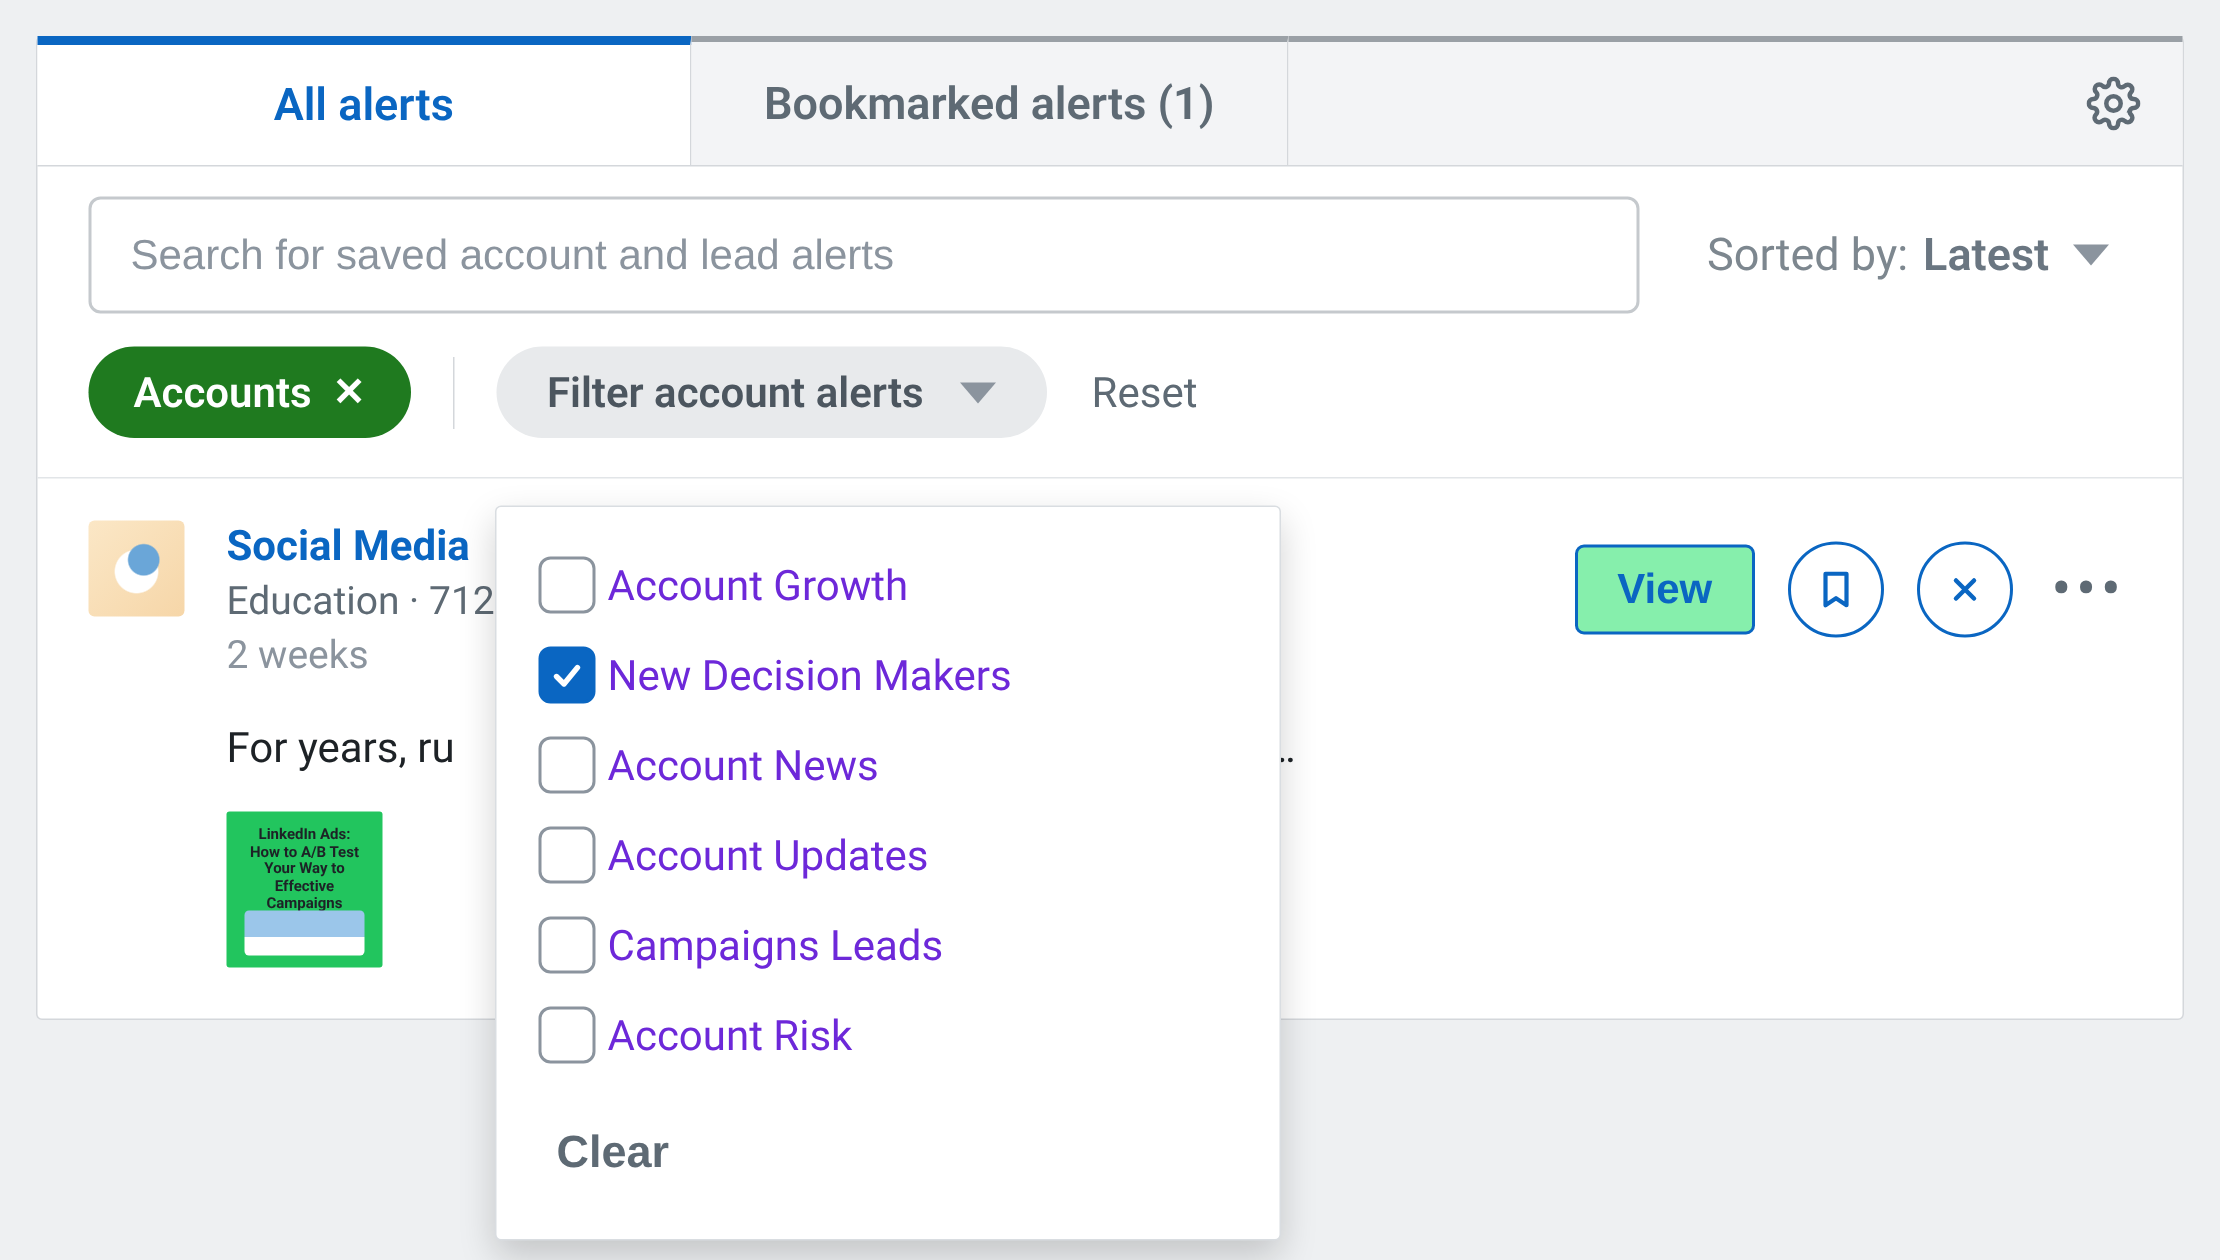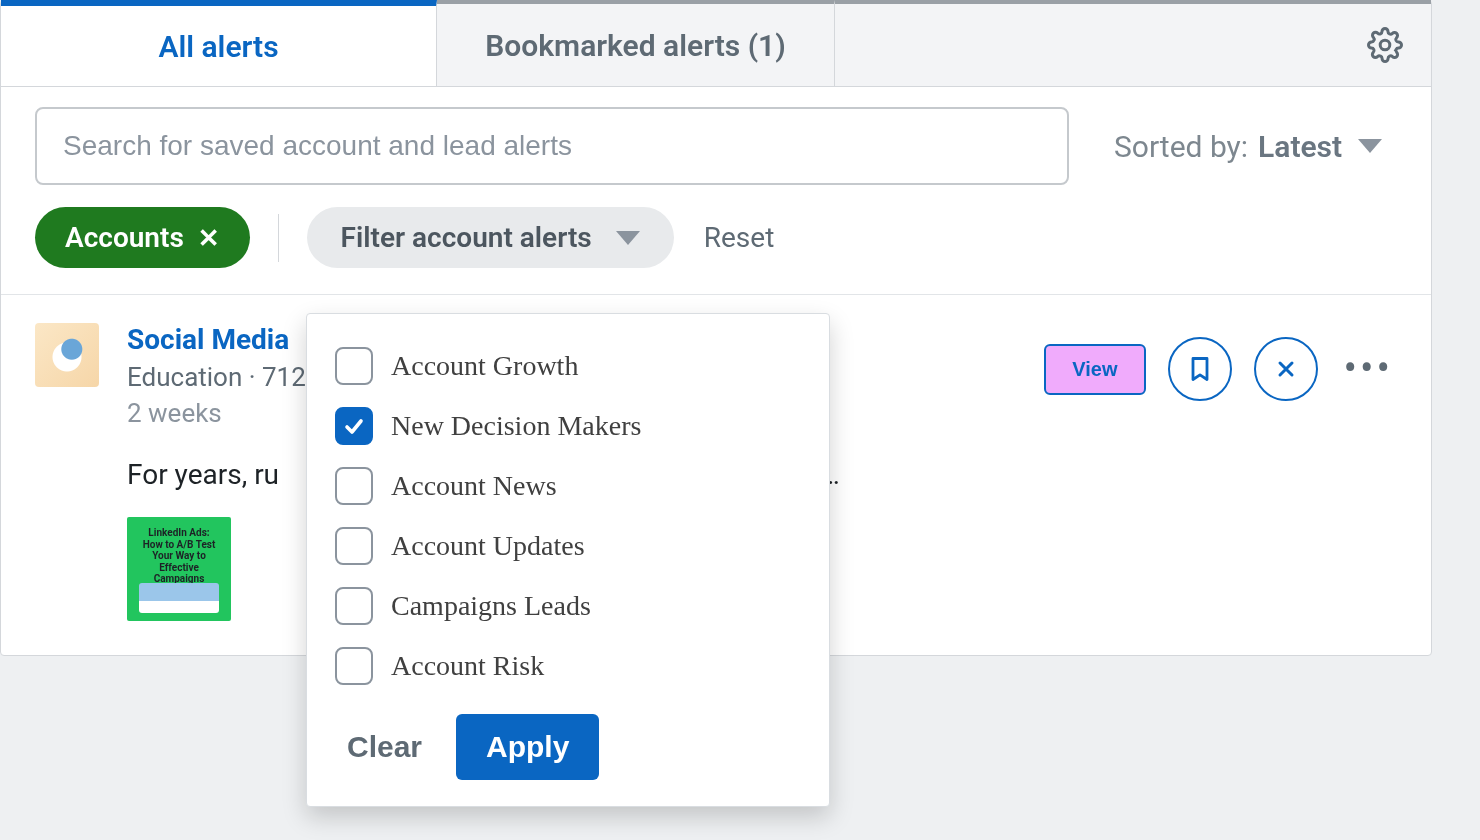--- a/index.html
+++ b/index.html
@@ -4,20 +4,21 @@
 <style>
   * { box-sizing: border-box; margin: 0; padding: 0; }
   body {
     font-family: -apple-system, BlinkMacSystemFont, "Segoe UI", Roboto, Helvetica, Arial, sans-serif;
     background: #eef0f2;
     width: 1480px;
     height: 840px;
     overflow: hidden;
   }
   .panel {
+    margin: 24px;
     background: #fff;
     border: 1px solid #d4d7db;
     border-radius: 4px;
     width: 1432px;
     position: relative;
   }
   
   .tabs-row {
     display: flex;
     align-items: stretch;
@@ -164,23 +165,23 @@
   }
   .item-actions {
     display: flex;
     align-items: center;
     gap: 22px;
     padding-top: 14px;
   }
   .btn-view {
     border: 2px solid #0a66c2;
     color: #0a66c2;
-    font-size: 20px;
-    font-weight: 600;
-    background: #f0abfc;
+    font-size: 28px;
+    font-weight: 600;
+    background: #86efac;
     border-radius: 6px;
     padding: 12px 26px;
     cursor: pointer;
   }
   .circle-btn {
     width: 64px; height: 64px;
     border: 2px solid #0a66c2;
     border-radius: 50%;
     color: #0a66c2;
     display: flex; align-items: center; justify-content: center;
@@ -204,27 +205,26 @@
     background: #fff;
     border: 1px solid #d9dde1;
     border-radius: 4px;
     box-shadow: 0 10px 24px rgba(0,0,0,0.18);
     padding: 22px 0 20px 0;
     z-index: 20;
   }
   .opt {
     display: flex;
     align-items: center;
-    gap: 18px;
+    gap: 8px;
     padding: 10px 28px;
     font-size: 28px;
-    color: #404040;
+    color: #6d28d9;
     cursor: pointer;
     min-height: 60px;
-    font-family: Liberation Serif, serif;
   }
   .cb {
     width: 38px; height: 38px;
     border: 2px solid #8b949e;
     border-radius: 8px;
     flex-shrink: 0;
     display: flex; align-items: center; justify-content: center;
   }
   .cb.checked {
     background: #0a66c2;
@@ -361,17 +361,16 @@
           <div class="cb"></div>
           <span>Campaigns Leads</span>
         </div>
         <div class="opt">
           <div class="cb"></div>
           <span>Account Risk</span>
         </div>
       </div>
     <div class="pop-actions">
       <button class="btn-clear">Clear</button>
-      <button class="btn-apply">Apply</button>
     </div>
   </div>
 
 </div>
 
 </body></html>

